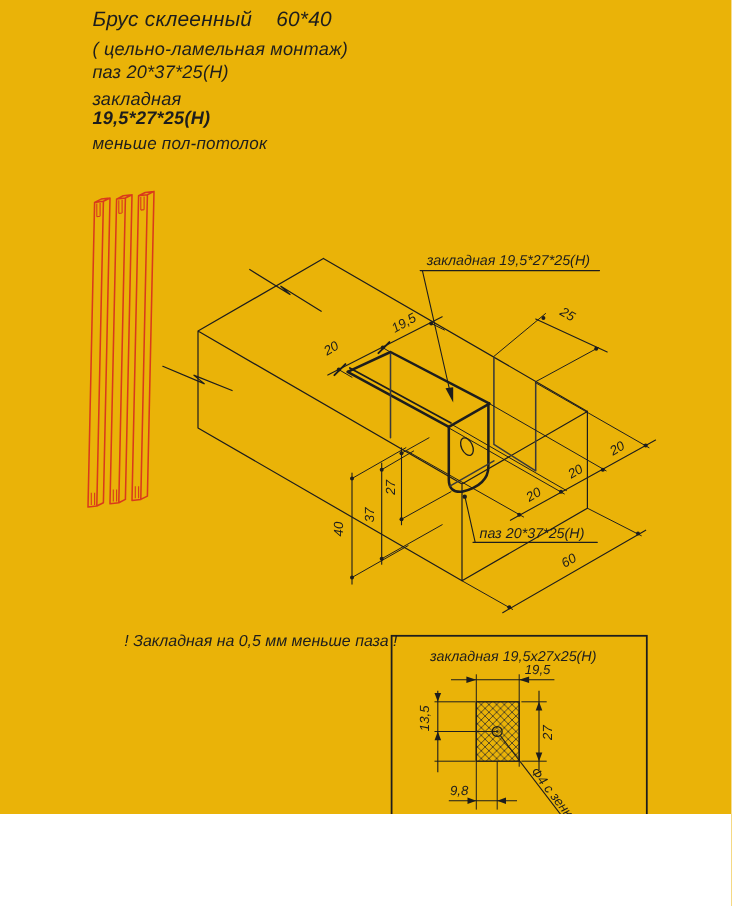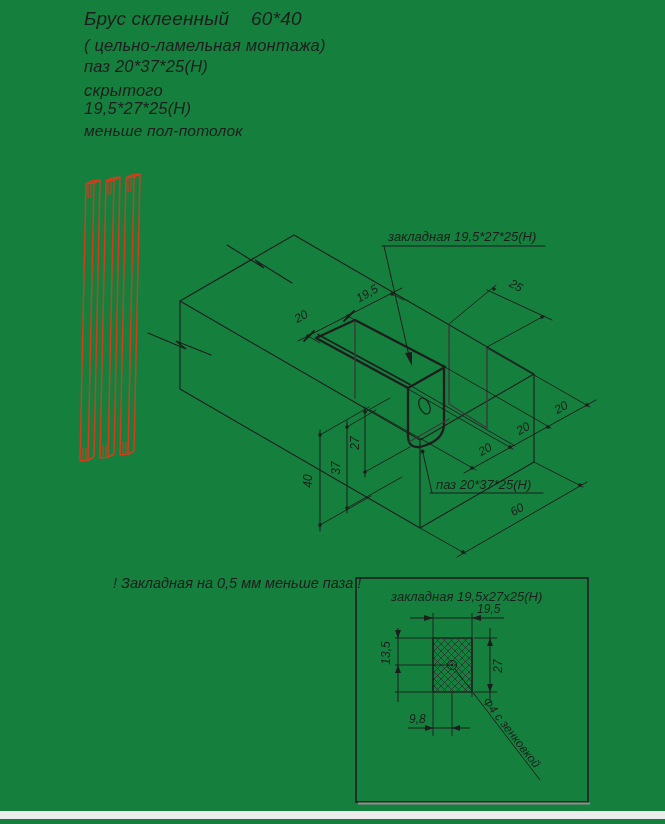--- a/index.html
+++ b/index.html
@@ -1,41 +1,41 @@
 <!DOCTYPE html>
 <html><head>
 <meta charset="utf-8">
 <style>
   html,body{margin:0;padding:0;background:#fff;}
-  #stage{position:relative;width:665px;height:824px;background:#15803d;overflow:hidden;
+  #stage{position:relative;width:665px;height:740px;background:#eab308;overflow:hidden;
          font-family:"Liberation Sans",sans-serif;}
   .hline{position:absolute;left:84px;font-style:italic;color:#1d1d1d;white-space:pre;letter-spacing:.2px;}
   .h1{top:8px;font-size:19px;}
   .h2{top:36px;font-size:16.5px;}
   .h3{top:57px;font-size:16.5px;}
   .h4{top:81px;font-size:16.5px;}
-  .h5{top:99px;font-size:16.5px;}
+  .h5{top:99px;font-size:16.5px;font-weight:bold;}
   .h6{top:122px;font-size:15.5px;}
   .h7{top:145px;font-size:14px;}
   .note{position:absolute;left:113px;top:575px;font-size:14.5px;font-style:italic;color:#1d1d1d;white-space:pre;}
   svg{position:absolute;left:0;top:0;}
   text{font-family:"Liberation Sans",sans-serif;font-style:italic;fill:#1d1d1d;}
   .dim{font-size:12px;}
   .lbl{font-size:13px;}
   .sep{position:absolute;left:0;top:811px;width:665px;height:8px;background:#ececec;}
 </style>
 </head>
 <body>
 
 <div id="stage">
 
   <div class="hline h1">Брус склеенный    60*40</div>
-  <div class="hline h2">( цельно-ламельная монтажа)</div>
+  <div class="hline h2">( цельно-ламельная монтаж)</div>
   <div class="hline h3">паз 20*37*25(Н)</div>
-  <div class="hline h4">скрытого</div>
+  <div class="hline h4">закладная</div>
   <div class="hline h5">19,5*27*25(Н)</div>
   <div class="hline h6">меньше пол-потолок</div>
 
   <div class="note">! Закладная на 0,5 мм меньше паза !</div>
 
   <svg width="665" height="824" viewBox="0 0 665 824">
     <defs>
       <pattern id="xh" width="7" height="7" patternUnits="userSpaceOnUse">
         <path d="M0,7 L7,0 M0,0 L7,7" stroke="#2a2a2a" stroke-width="0.7"></path>
       </pattern>

